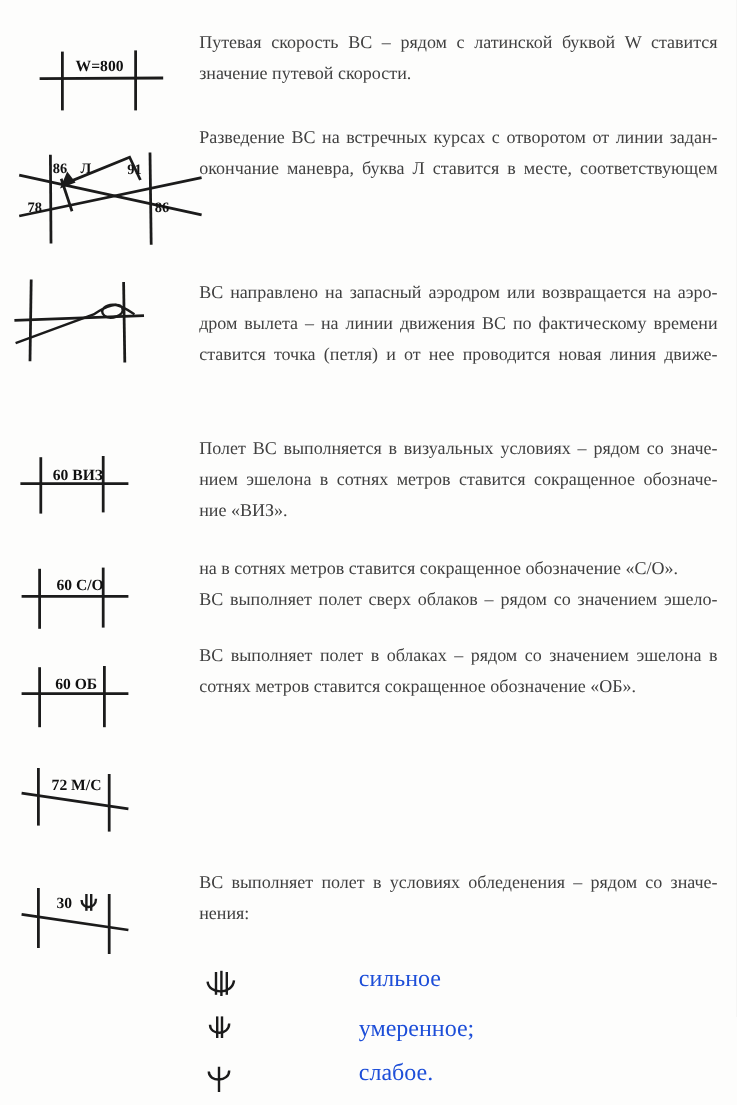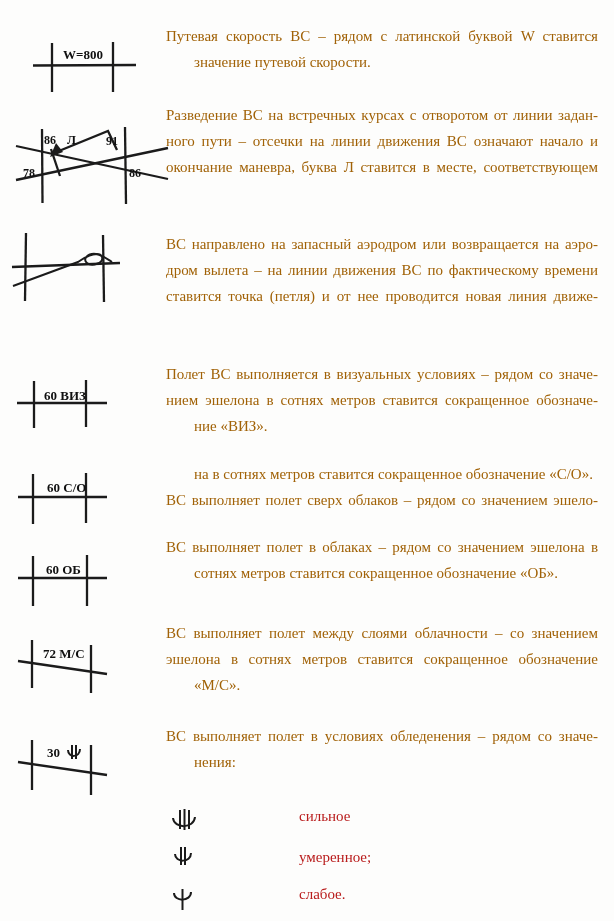--- a/index.html
+++ b/index.html
@@ -11,31 +11,31 @@
     font-family:"Liberation Serif","DejaVu Serif",serif;
     color:#141414;
   }
   .para{position:absolute;left:166px;width:432px;}
   .ln{
     font-size:15px;
     line-height:26px;
     text-align:justify;
     text-align-last:justify;
     white-space:nowrap;
-    color:#a16207;
+    color:#404040;
   }
-  .ln.last{text-align-last:left;margin-left:28px;}
+  .ln.last{text-align-last:left;}
   #symbols{position:absolute;left:0;top:0;}
   .stroke{stroke:#1b1b1b;stroke-width:2.3;fill:none;stroke-linecap:butt;}
   .thin{stroke:#1b1b1b;stroke-width:2;fill:none;}
   .slabel{font:bold 13px "Liberation Serif","DejaVu Serif",serif;fill:#101010;}
   .dlabel{font:bold 12px "Liberation Serif","DejaVu Serif",serif;fill:#101010;}
   .listlabel{
     position:absolute;left:299px;width:150px;
-    font-size:15px;line-height:26px;color:#b91c1c;
+    font-size:20px;line-height:26px;color:#1d4ed8;
   }
 </style>
 </head>
 <body>
 
 <div id="page">
 
   <svg id="symbols" width="614" height="921" viewBox="0 0 614 921">
 
     <g>
@@ -126,21 +126,20 @@
     </g>
   </svg>
 
   <div class="para" style="top:23px">
     <div class="ln">Путевая скорость ВС – рядом с латинской буквой W ставится</div>
     <div class="ln last">значение путевой скорости.</div>
   </div>
 
   <div class="para" style="top:102px">
     <div class="ln">Разведение ВС на встречных курсах с отворотом от линии задан-</div>
-    <div class="ln">ного пути – отсечки на линии движения ВС означают начало и</div>
     <div class="ln">окончание маневра, буква Л ставится в месте, соответствующем</div>
   </div>
 
   <div class="para" style="top:231px">
     <div class="ln">ВС направлено на запасный аэродром или возвращается на аэро-</div>
     <div class="ln">дром вылета – на линии движения ВС по фактическому времени</div>
     <div class="ln">ставится точка (петля) и от нее проводится новая линия движе-</div>
   </div>
 
   <div class="para" style="top:361px">
@@ -152,25 +151,20 @@
   <div class="para" style="top:461px">
     <div class="ln last">на в сотнях метров ставится сокращенное обозначение «С/О».</div>
     <div class="ln">ВС выполняет полет сверх облаков – рядом со значением эшело-</div>
   </div>
 
   <div class="para" style="top:534px">
     <div class="ln">ВС выполняет полет в облаках –  рядом со значением эшелона в</div>
     <div class="ln last">сотнях метров ставится сокращенное обозначение «ОБ».</div>
   </div>
 
-  <div class="para" style="top:620px">
-    <div class="ln">ВС выполняет полет между слоями облачности – со значением</div>
-    <div class="ln">эшелона в сотнях метров ставится сокращенное обозначение</div>
-    <div class="ln last">«М/С».</div>
-  </div>
 
   <div class="para" style="top:723px">
     <div class="ln">ВС выполняет полет в условиях обледенения – рядом со значе-</div>
     <div class="ln last">нения:</div>
   </div>
 
   <div class="listlabel" style="top:803px">сильное</div>
   <div class="listlabel" style="top:881px">слабое.</div>
   <div class="listlabel" style="top:844px">умеренное;</div>
 

